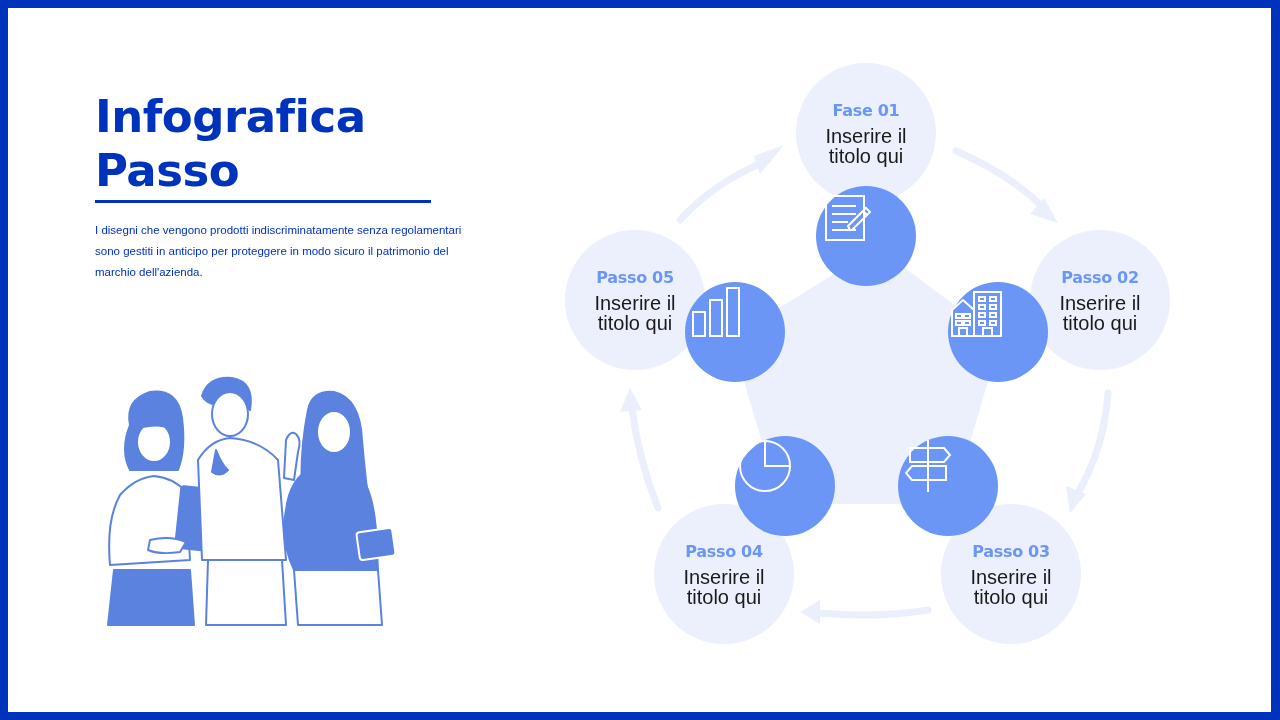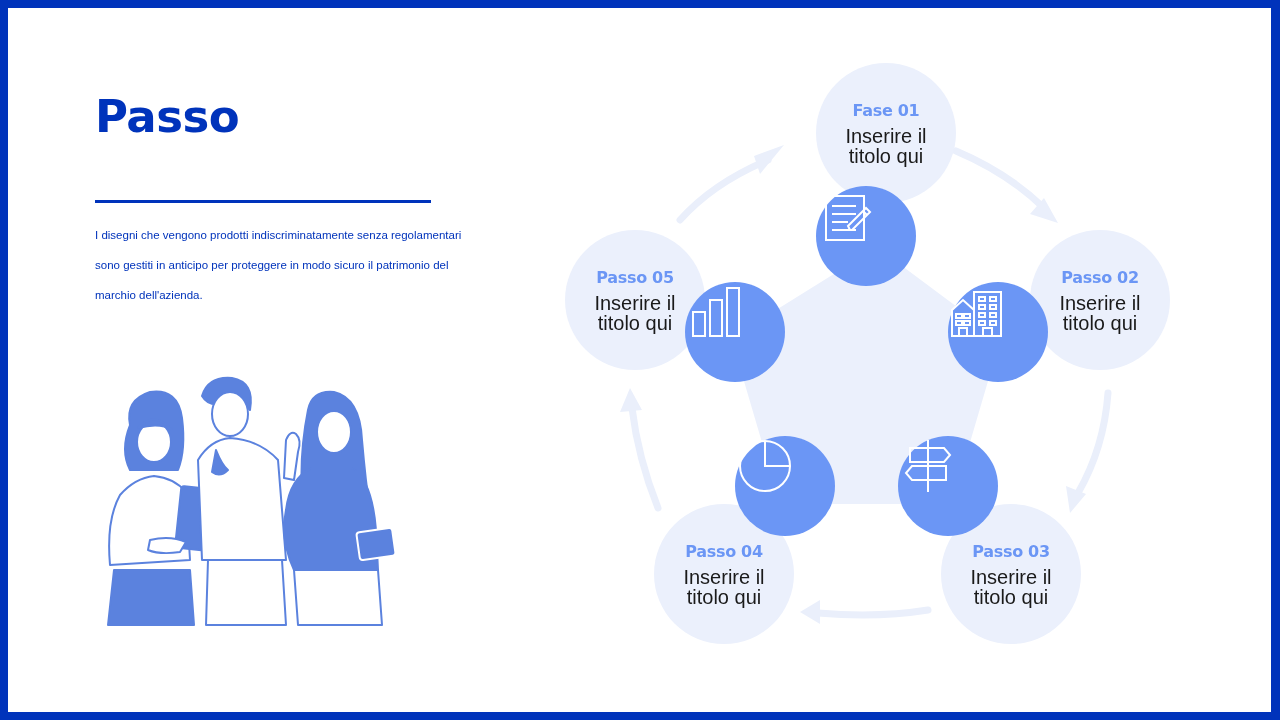--- a/index.html
+++ b/index.html
@@ -19,21 +19,21 @@
     font-size: 45px; line-height: 54px; color: #0033bb; letter-spacing: -0.5px;
   }
   .title div { white-space: nowrap; }
   .title-rule {
     position: absolute; left: 87px; top: 192px; width: 336px; height: 3px;
     background: #0033bb;
   }
   .desc {
     position: absolute; left: 87px; top: 212px; width: 390px;
     font-family: "Liberation Sans", sans-serif;
-    font-size: 11.5px; line-height: 30px; color: #0033bb;
+    font-size: 11.5px; line-height: 21px; color: #0033bb;
   }
   .illustration { position: absolute; left: 82px; top: 362px; width: 320px; height: 260px; }
   .diagram { position: absolute; left: 0; top: 0; width: 1263px; height: 704px; pointer-events: none; }
   .diagram svg { position: absolute; left: 0; top: 0; }
   .step-circle {
     position: absolute; width: 140px; height: 140px; border-radius: 50%;
     background: #ebf0fc; display: flex; flex-direction: column;
     align-items: center; justify-content: center; text-align: center;
     pointer-events: auto;
   }
@@ -50,20 +50,21 @@
     background: #6b96f5; display: flex; align-items: center; justify-content: center;
     pointer-events: auto;
   }
 </style>
 </head>
 <body>
 
 <div class="slide">
 
   <div class="title">
+    <div>Infografica</div>
     <div>Passo</div>
   </div>
   <div class="title-rule"></div>
   <div class="desc">I disegni che vengono prodotti indiscriminatamente senza regolamentari sono gestiti in anticipo per proteggere in modo sicuro il patrimonio del marchio dell'azienda.</div>
 
   <div class="illustration">
     <svg width="320" height="260" viewBox="0 0 320 260">
       <g fill="#5b82de" stroke="#5b82de" stroke-width="2" stroke-linejoin="round">
 
         <path d="M40 55 Q35 30 60 22 Q88 18 92 48 Q96 80 88 100 L40 100 Q30 80 40 55Z"></path>
@@ -102,21 +103,21 @@
       </g>
       <g fill="#eaeffb">
         <polygon points="776,137 752,166 746,148"></polygon>
         <polygon points="1050,215 1022,206 1036,190"></polygon>
         <polygon points="1062,505 1058,478 1078,486"></polygon>
         <polygon points="792,604 812,592 812,616"></polygon>
         <polygon points="622,380 612,404 634,402"></polygon>
       </g>
     </svg>
 
-    <div class="step-circle" style="left:808px; top:55px;justify-content:center;">
+    <div class="step-circle" style="left:788px; top:55px;justify-content:center;">
       <div class="step-title">Fase 01</div>
       <div class="step-sub">Inserire il titolo qui</div>
     </div>
     <div class="step-circle" style="left:1022px; top:222px;">
       <div class="step-title">Passo 02</div>
       <div class="step-sub">Inserire il titolo qui</div>
     </div>
     <div class="step-circle" style="left:933px; top:496px;">
       <div class="step-title">Passo 03</div>
       <div class="step-sub">Inserire il titolo qui</div>

